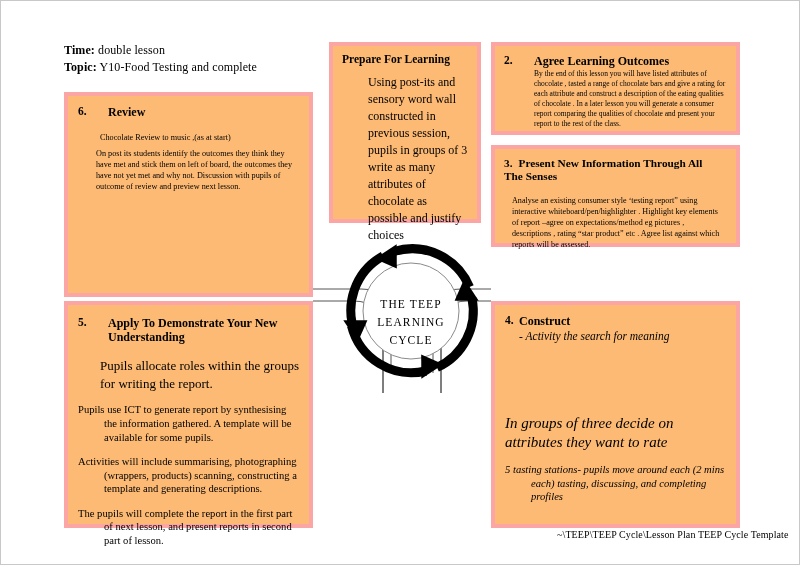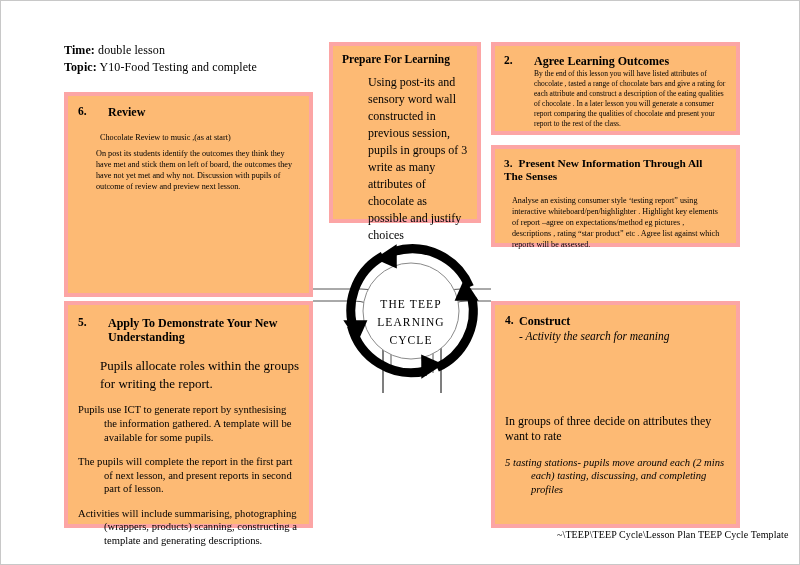--- a/index.html
+++ b/index.html
@@ -112,21 +112,21 @@
   #box-apply .p1 { margin: 13px 0 0 22px; font-size: 13px; line-height: 1.35; }
   #box-apply .pb { margin: 11px 0 0 0; font-size: 10.6px; line-height: 1.28; }
 
   
   #box-construct {
     left: 490px; top: 300px; width: 249px; height: 227px;
     padding: 9px 10px 0 10px;
   }
   #box-construct .head-row .head-num { width: 14px; }
   #box-construct .head-sub { margin-left: 14px; margin-top: 2px; }
-  #box-construct .p1 { margin: 70px 0 0 0; font-size: 12px; line-height: 1.28; }
+  #box-construct .p1 { margin: 70px 0 0 0; font-size: 15px; line-height: 1.28; font-style: italic; }
   #box-construct .p2 { margin: 11px 0 0 0; font-size: 10.6px; line-height: 1.28; font-style: italic; }
 
   
   #cycle-wrap {
     position: absolute;
     left: 330px; top: 230px;
     width: 160px; height: 160px;
   }
   #cycle-wrap .cycle-label {
     position: absolute;
@@ -214,22 +214,22 @@
     <div class="p1">Analyse an existing consumer style ‘testing report” using interactive whiteboard/pen/highlighter . Highlight key elements of report –agree on expectations/method eg pictures , descriptions , rating “star product” etc . Agree list against which reports will be assessed.</div>
   </div>
 
   <div class="box" id="box-apply">
     <div class="head-row">
       <span class="head-num">5.</span>
       <span class="head-title">Apply To Demonstrate Your New Understanding</span>
     </div>
     <div class="p1">Pupils allocate roles within the groups for writing the report.</div>
     <div class="pb indent-hang">Pupils use ICT to generate report by synthesising the information gathered. A template will be available for some pupils.</div>
+    <div class="pb indent-hang">Activities will include summarising, photographing (wrappers, products) scanning, constructing a template and generating descriptions.</div>
     <div class="pb indent-hang">The pupils will complete the report in the first part of next lesson, and present reports in second part of lesson.</div>
-    <div class="pb indent-hang">Activities will include summarising, photographing (wrappers, products) scanning, constructing a template and generating descriptions.</div>
   </div>
 
   <div class="box" id="box-construct">
     <div class="head-row">
       <span class="head-num">4.</span>
       <span class="head-title">Construct</span>
     </div>
     <div class="head-sub">- Activity the search for meaning</div>
     <div class="p1">In groups of three decide on attributes they want to rate</div>
     <div class="p2 indent-hang">5 tasting stations- pupils move around each (2 mins each) tasting, discussing, and completing profiles</div>

